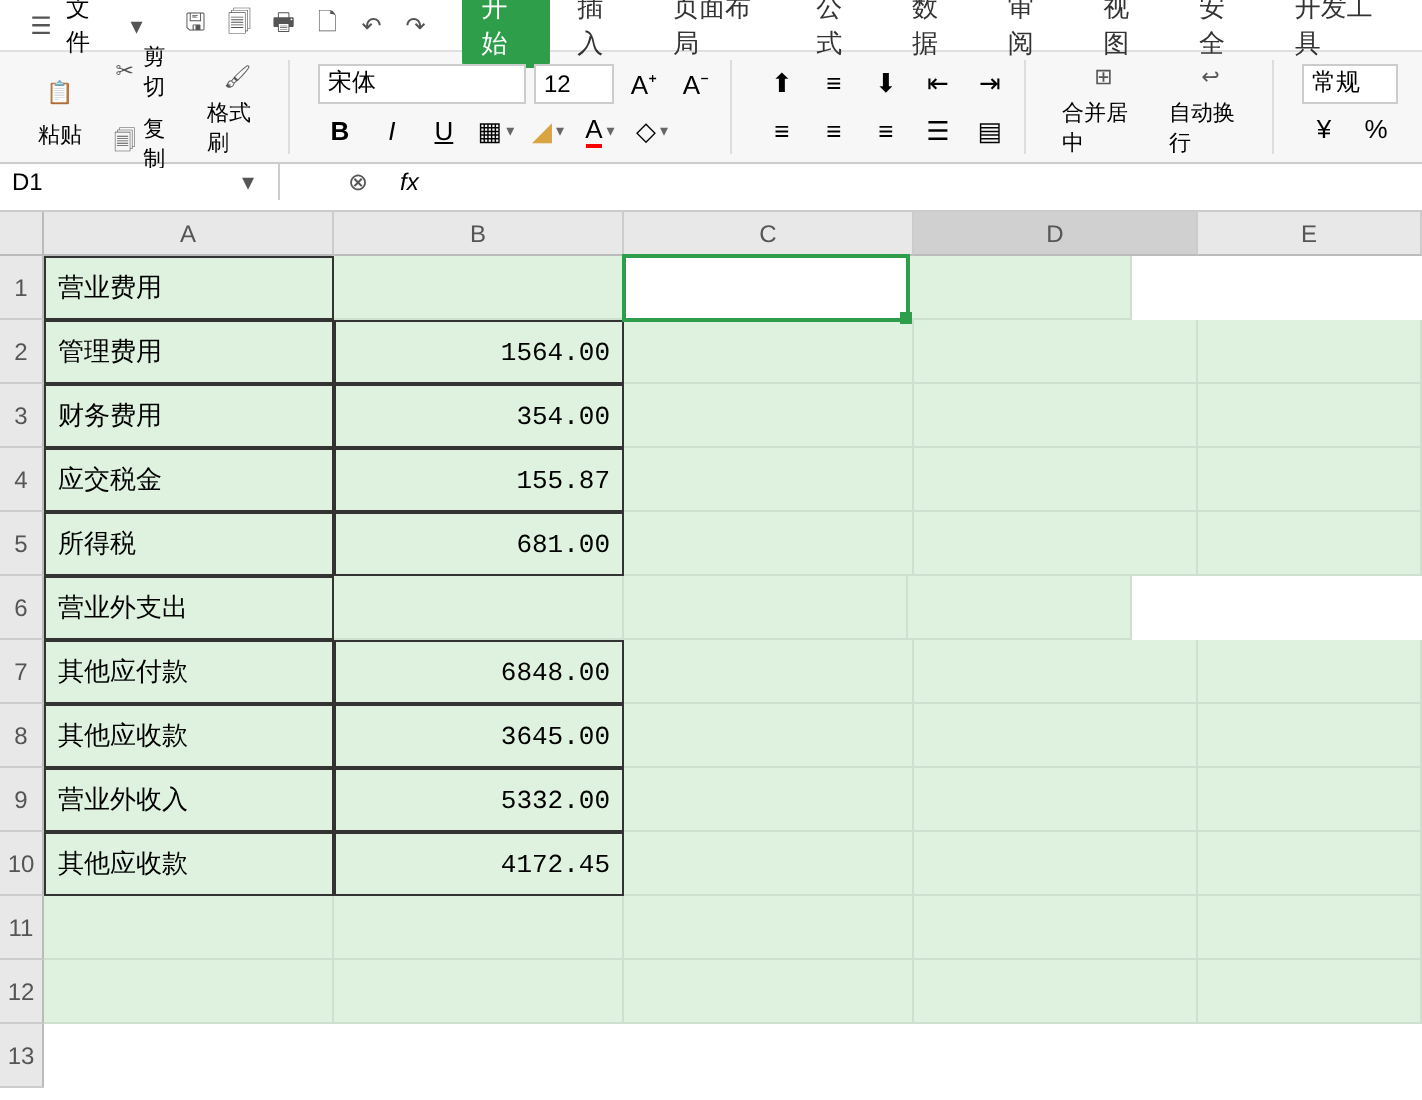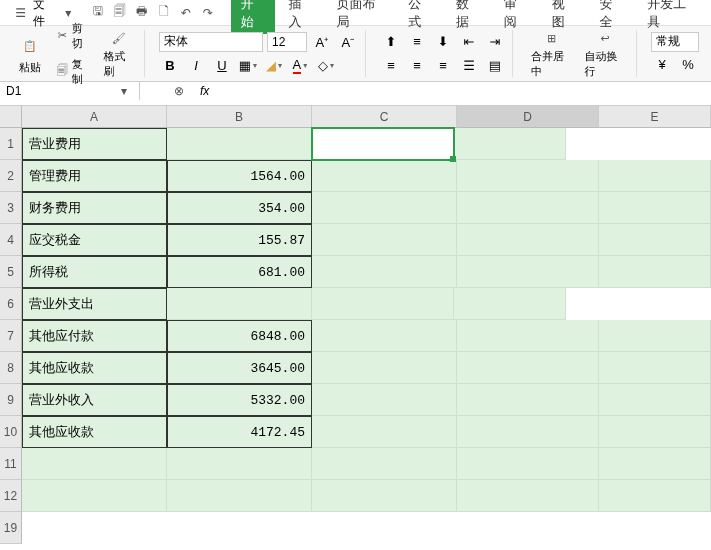--- a/index.html
+++ b/index.html
@@ -248,21 +248,21 @@
           <div class="rowhdr hRow">3</div>
           <div class="rowhdr hRow">4</div>
           <div class="rowhdr hRow">5</div>
           <div class="rowhdr hRow">6</div>
           <div class="rowhdr hRow">7</div>
           <div class="rowhdr hRow">8</div>
           <div class="rowhdr hRow">9</div>
           <div class="rowhdr hRow">10</div>
           <div class="rowhdr hRow">11</div>
           <div class="rowhdr hRow">12</div>
-          <div class="rowhdr hRow">19</div>
+          <div class="rowhdr hRow">13</div>
         </div>
       <div class="cells" id="cells">
           <div class="cellrow">
             <div class="cell wA hRow bA">营业费用</div>
             <div class="cell wC hRow"></div>
             <div class="cell wD hRow sel">
               <div class="selhandle"></div>
             </div>
             <div class="cell wE hRow"></div>
           </div>

